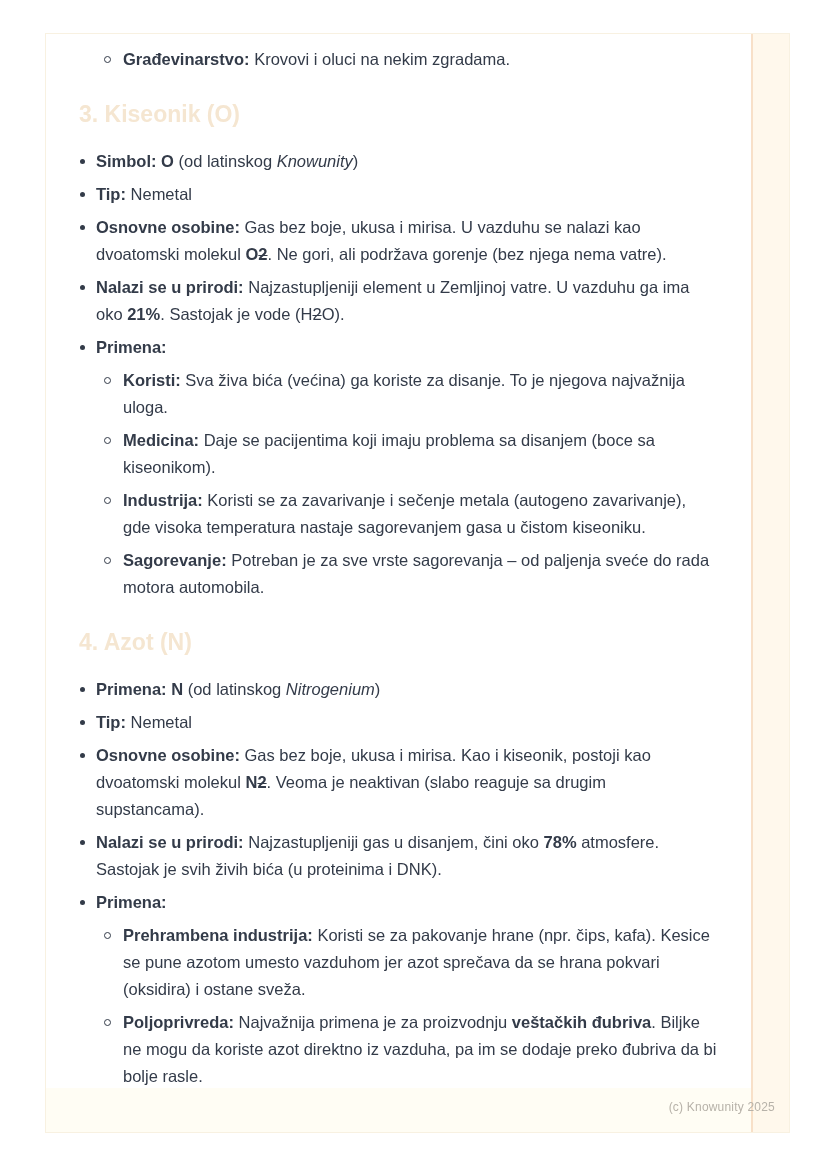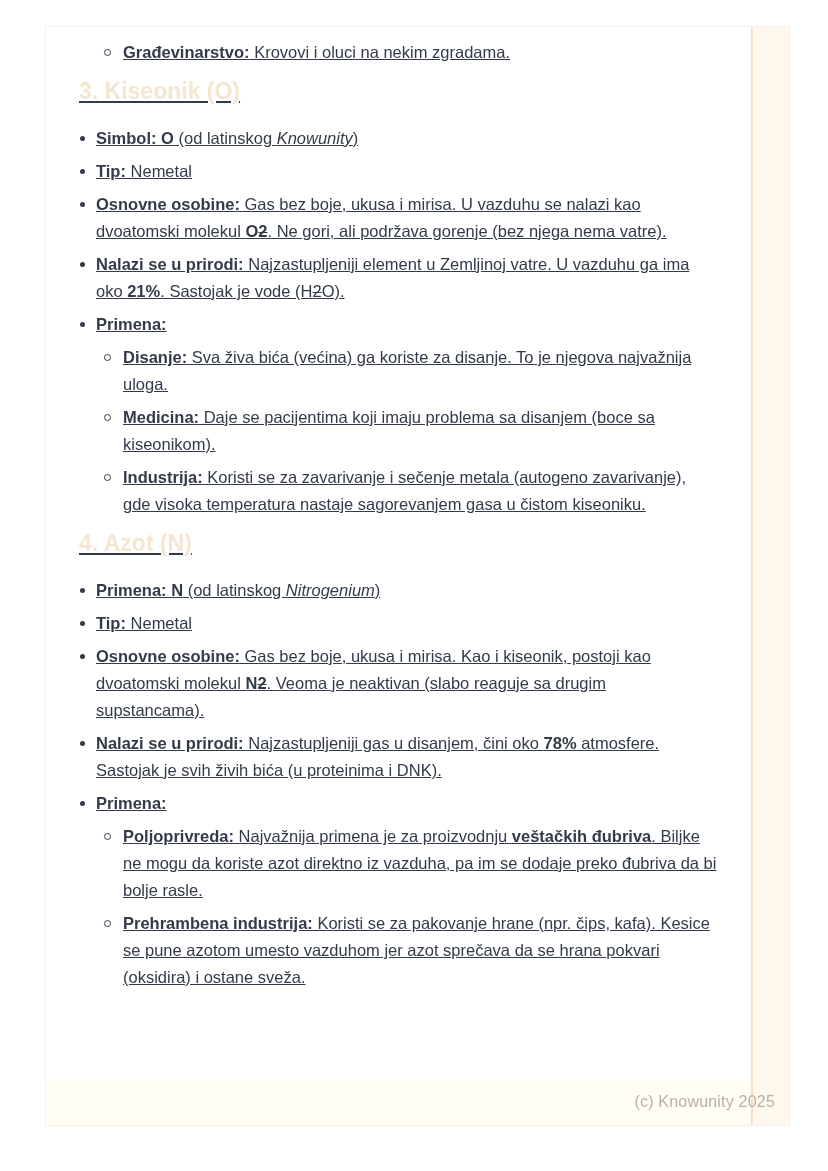--- a/index.html
+++ b/index.html
@@ -15,25 +15,24 @@
   html,body{width:828px;height:1171px;}
   body{
     background:#ffffff;
     font-family:"Liberation Sans","DejaVu Sans",sans-serif;
     color:var(--text-color);
     overflow:hidden;
     position:relative;
   }
   .page{
     position:absolute;
-    left:45px;top:26px;
+    left:45px;top:33px;
     width:745px;height:1100px;
     background:var(--page-bg);
     border:1px solid rgba(243,231,210,0.55);
-    text-decoration:underline;
   }
   .content-bg{
     position:absolute;left:0;top:0;
     width:705px;height:1054px;
     background:var(--content-bg);
   }
   .right-strip{
     position:absolute;left:707px;top:0;right:0;bottom:0;
     background:var(--strip-bg);
   }
@@ -44,21 +43,21 @@
   .content{
     position:relative;
     padding:12px 72px 0 33px;
     z-index:2;
   }
   .heading{
     font-size:23px;
     line-height:30px;
     font-weight:700;
     color:var(--heading-color);
-    margin:10px 0 19px 0;
+    margin:26px 0 19px 0;
   }
   .list{margin:0;}
   .item{
     position:relative;
     font-size:16.5px;
     line-height:27px;
     margin-bottom:6px;
   }
   .item.l1{padding-left:17px;}
   .item.l1::before{
@@ -78,21 +77,21 @@
     border-radius:50%;
     border:1.5px solid var(--text-color);
     background:transparent;
   }
   .b{font-weight:700;}
   .i{font-style:italic;}
   .s{text-decoration:line-through;text-decoration-thickness:1px;}
   .footer{
     position:absolute;
     right:14px;top:1066px;
-    font-size:16px;
+    font-size:12px;
     letter-spacing:0.2px;
     color:var(--footer-color);
     z-index:3;
     text-align:center;
   }
 </style>
 </head>
 <body>
 
 <div class="page">
@@ -103,29 +102,30 @@
       <div class="list">
         <div class="item l2"><span class="b">Građevinarstvo:</span><span> Krovovi i oluci na nekim zgradama.</span></div>
       </div>
       <h2 class="heading">3. Kiseonik (O)</h2>
       <div class="list">
         <div class="item l1"><span class="b">Simbol: O</span><span> (od latinskog </span><span class="i">Knowunity</span><span>)</span></div>
         <div class="item l1"><span class="b">Tip:</span><span> Nemetal</span></div>
         <div class="item l1"><span class="b">Osnovne osobine:</span><span> Gas bez boje, ukusa i mirisa. U vazduhu se nalazi kao dvoatomski molekul </span><span class="b">O</span><span class="b s">2</span><span>. Ne gori, ali podržava gorenje (bez njega nema vatre).</span></div>
         <div class="item l1"><span class="b">Nalazi se u prirodi:</span><span> Najzastupljeniji element u Zemljinoj vatre. U vazduhu ga ima oko </span><span class="b">21%</span><span>. Sastojak je vode (H</span><span class="s">2</span><span>O).</span></div>
         <div class="item l1"><span class="b">Primena:</span></div>
-        <div class="item l2"><span class="b">Disanje:</span><span> Sva živa bića (većina) ga koriste za disanje. To je njegova najvažnija uloga.</span></div>
+        <div class="item l2"><span class="b">Koristi:</span><span> Sva živa bića (većina) ga koriste za disanje. To je njegova najvažnija uloga.</span></div>
         <div class="item l2"><span class="b">Medicina:</span><span> Daje se pacijentima koji imaju problema sa disanjem (boce sa kiseonikom).</span></div>
         <div class="item l2"><span class="b">Industrija:</span><span> Koristi se za zavarivanje i sečenje metala (autogeno zavarivanje), gde visoka temperatura nastaje sagorevanjem gasa u čistom kiseoniku.</span></div>
+        <div class="item l2"><span class="b">Sagorevanje:</span><span> Potreban je za sve vrste sagorevanja – od paljenja sveće do rada motora automobila.</span></div>
       </div>
       <h2 class="heading">4. Azot (N)</h2>
       <div class="list">
         <div class="item l1"><span class="b">Primena: N</span><span> (od latinskog </span><span class="i">Nitrogenium</span><span>)</span></div>
         <div class="item l1"><span class="b">Tip:</span><span> Nemetal</span></div>
         <div class="item l1"><span class="b">Osnovne osobine:</span><span> Gas bez boje, ukusa i mirisa. Kao i kiseonik, postoji kao dvoatomski molekul </span><span class="b">N</span><span class="b s">2</span><span>. Veoma je neaktivan (slabo reaguje sa drugim supstancama).</span></div>
         <div class="item l1"><span class="b">Nalazi se u prirodi:</span><span> Najzastupljeniji gas u disanjem, čini oko </span><span class="b">78%</span><span> atmosfere. Sastojak je svih živih bića (u proteinima i DNK).</span></div>
         <div class="item l1"><span class="b">Primena:</span></div>
+        <div class="item l2"><span class="b">Prehrambena industrija:</span><span> Koristi se za pakovanje hrane (npr. čips, kafa). Kesice se pune azotom umesto vazduhom jer azot sprečava da se hrana pokvari (oksidira) i ostane sveža.</span></div>
         <div class="item l2"><span class="b">Poljoprivreda:</span><span> Najvažnija primena je za proizvodnju </span><span class="b">veštačkih đubriva</span><span>. Biljke ne mogu da koriste azot direktno iz vazduha, pa im se dodaje preko đubriva da bi bolje rasle.</span></div>
-        <div class="item l2"><span class="b">Prehrambena industrija:</span><span> Koristi se za pakovanje hrane (npr. čips, kafa). Kesice se pune azotom umesto vazduhom jer azot sprečava da se hrana pokvari (oksidira) i ostane sveža.</span></div>
       </div>
     </div>
   <div class="footer">(c) Knowunity 2025</div>
 </div>
 
 </body></html>

